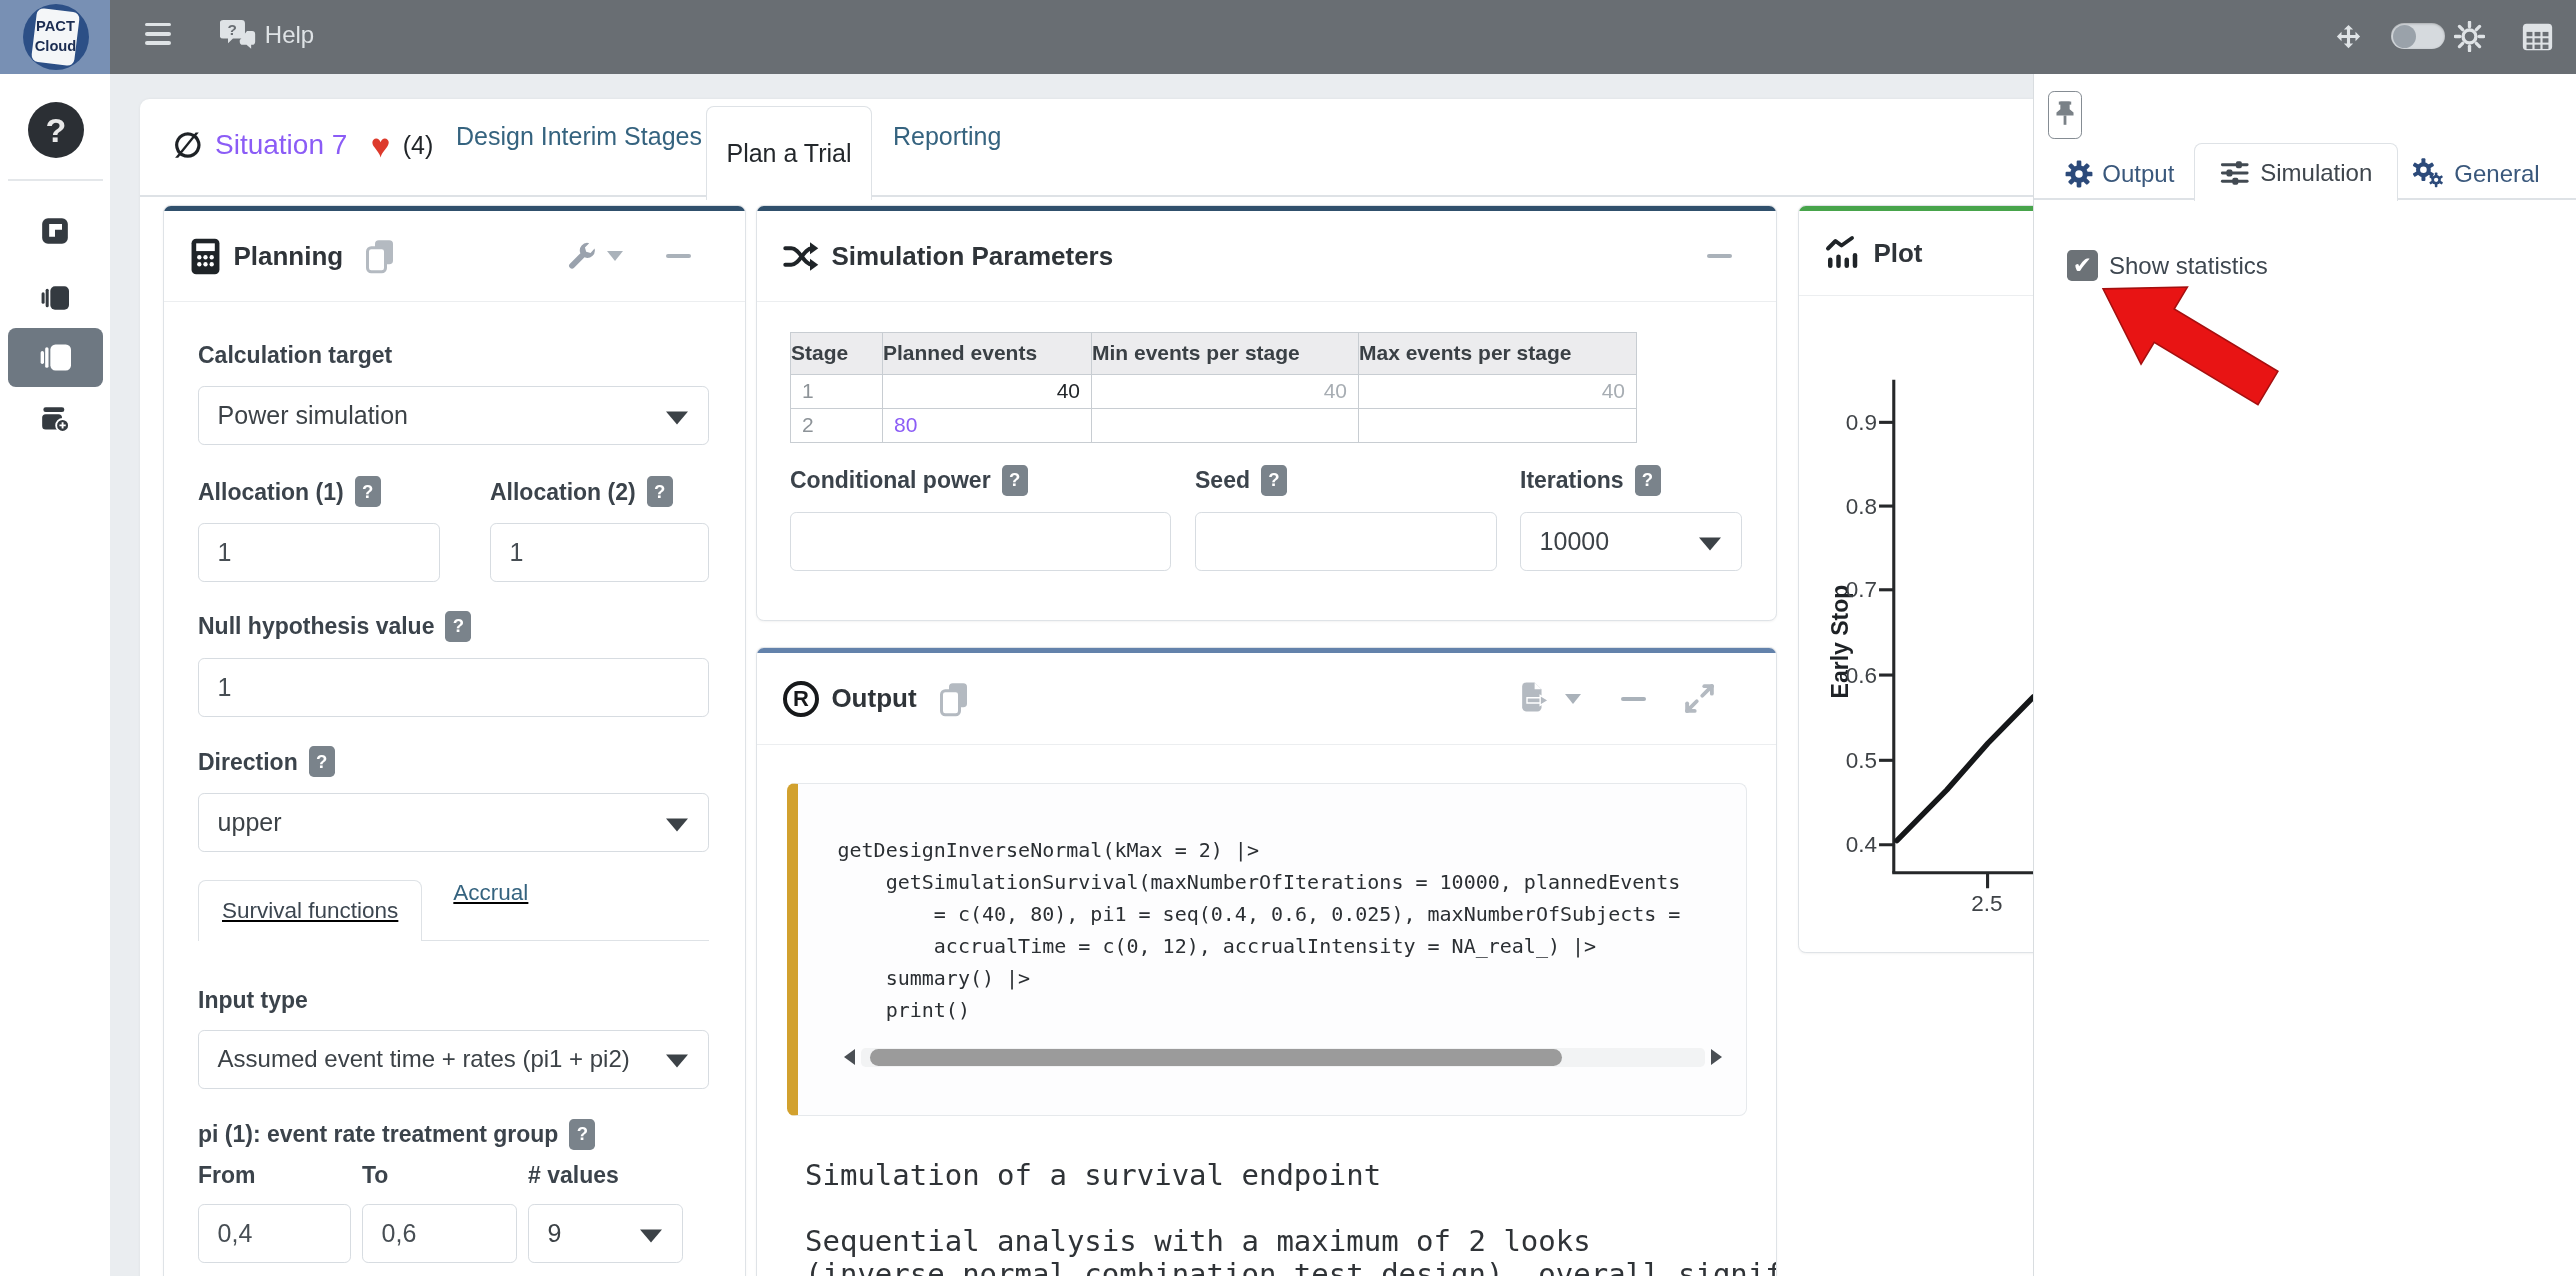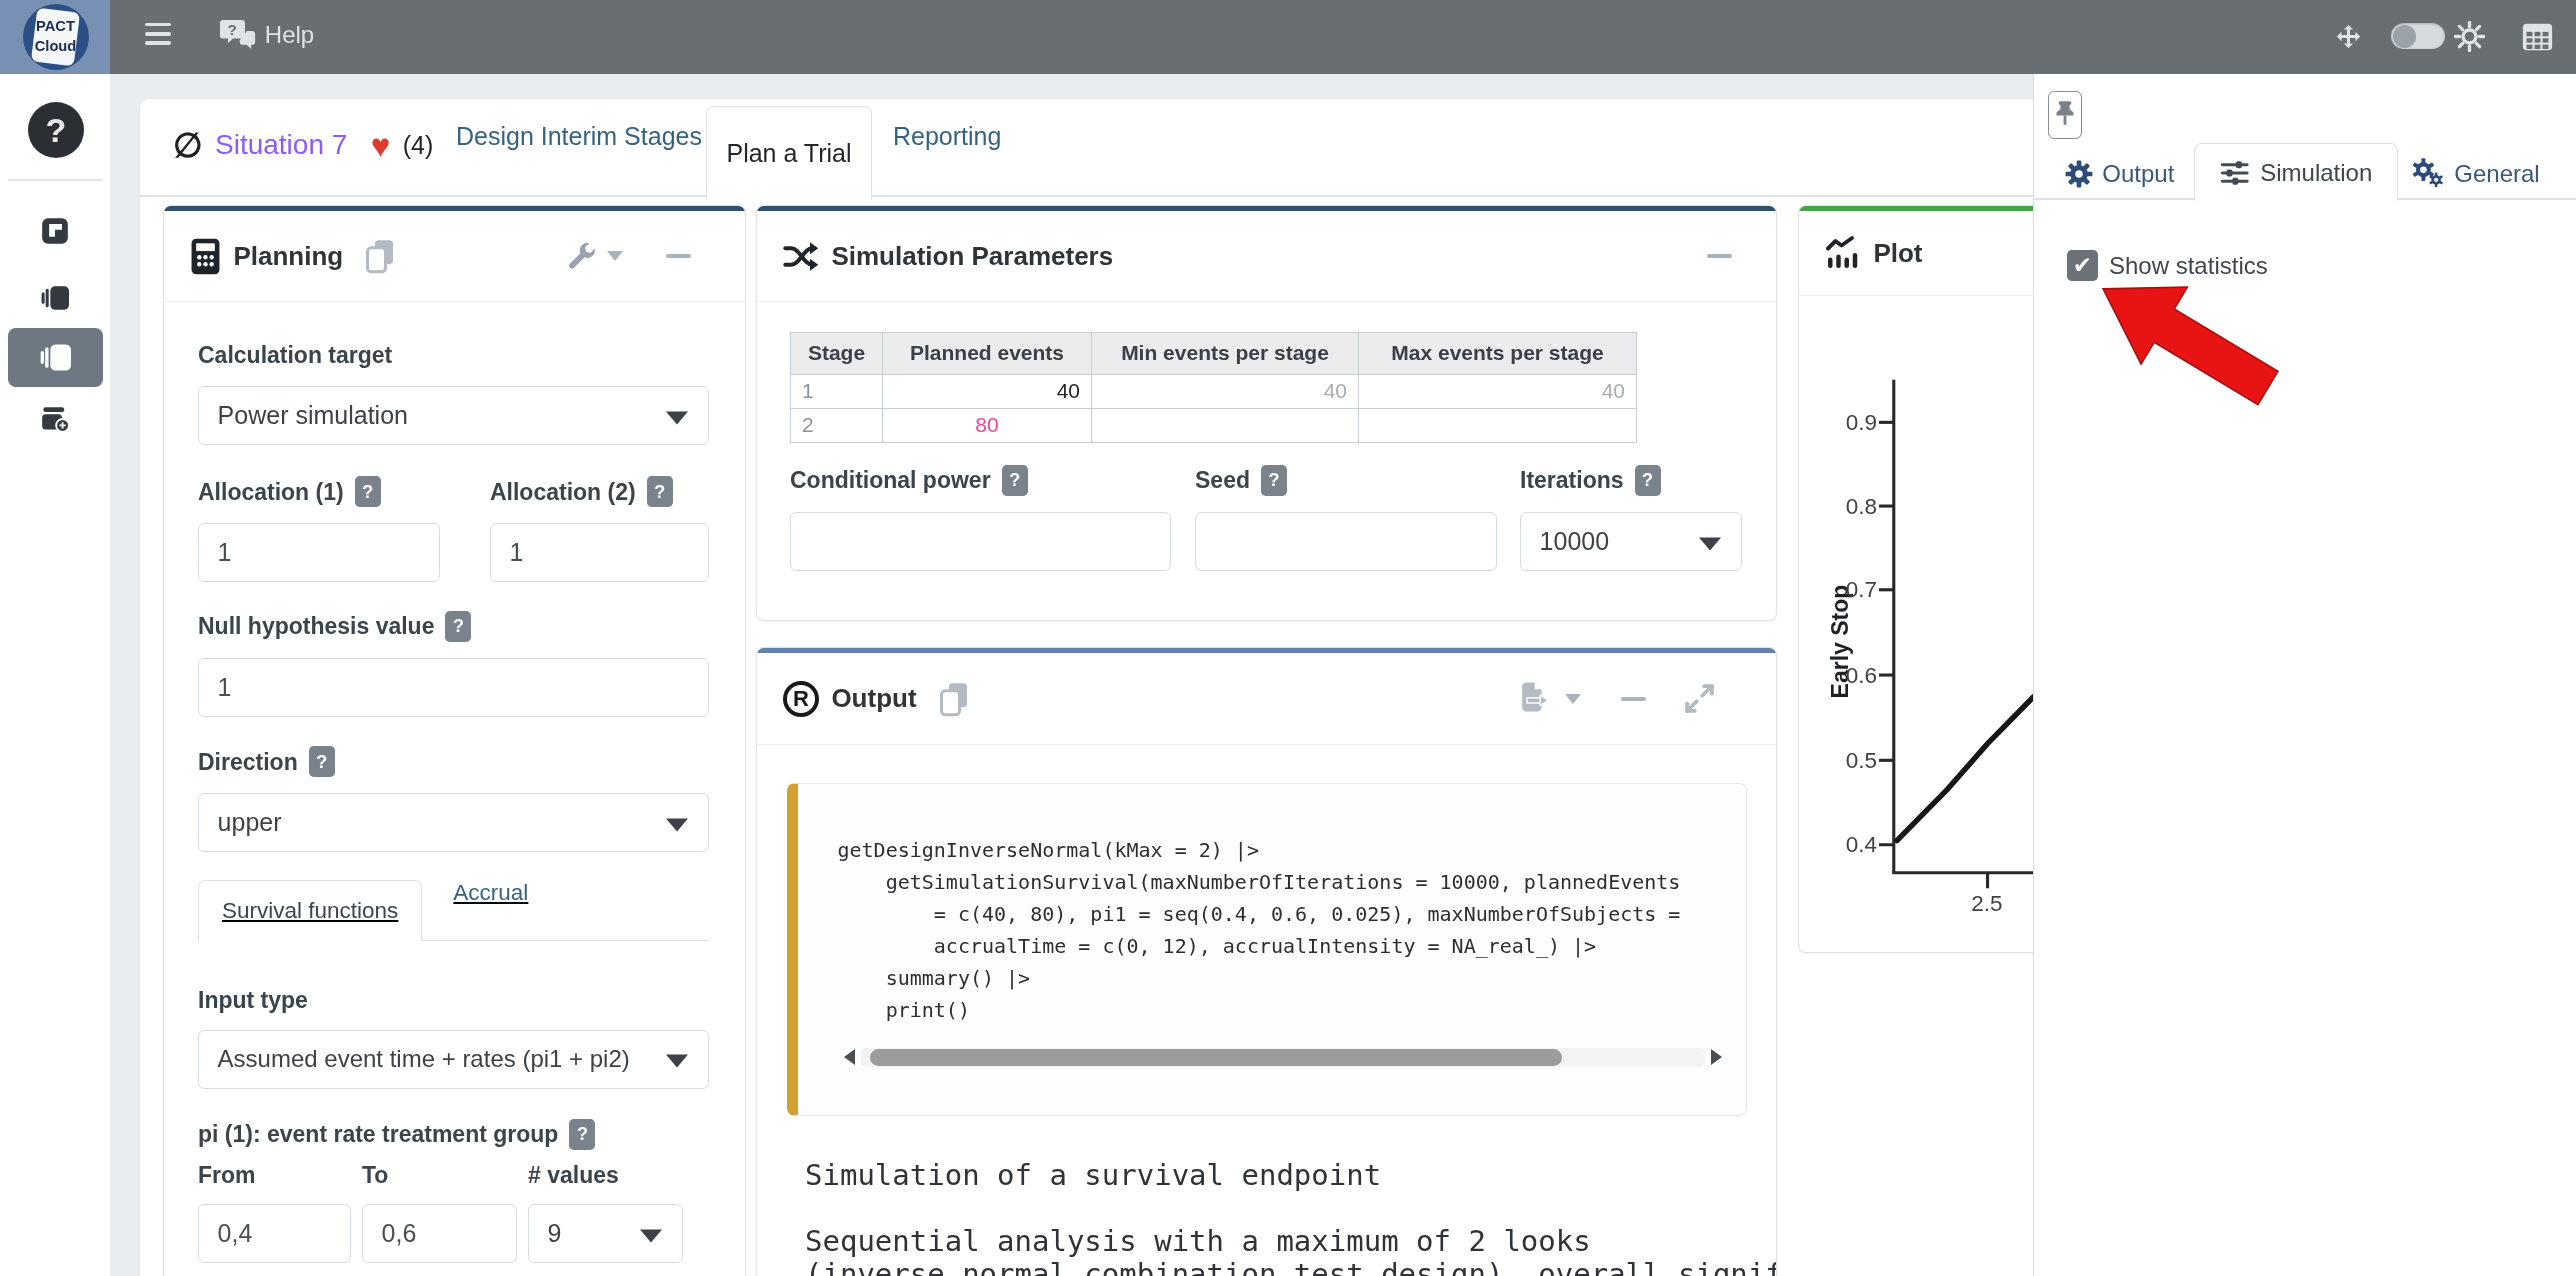--- a/index.html
+++ b/index.html
@@ -47,21 +47,21 @@
   .caret { position:absolute; right:20px; top:50%; transform:translateY(-35%); width:0; height:0; border-left:11px solid transparent; border-right:11px solid transparent; border-top:13px solid #3c4247; }
   .caret-sm { display:inline-block; width:0; height:0; border-left:8.5px solid transparent; border-right:8.5px solid transparent; border-top:10px solid #aab2ba; }
 
   
   .sub-tabs { position:relative; height:61px; border-bottom:1.6px solid #dee2e6; display:flex; align-items:flex-start;text-decoration:underline; }
   .sub-tab-active { height:61px; margin-bottom:-1.6px; background:#fff; border:1.6px solid #dee2e6; border-bottom:none; border-radius:7.8px 7.8px 0 0; padding:0 23px; display:flex; align-items:center; font-size:22.5px; color:#3c4650; cursor:pointer; }
   .sub-tab { padding:0 31px 14px 31px; font-size:22.5px; color:#35637f; cursor:pointer; }
 
   
   table.simtab { border-collapse:collapse; table-layout:fixed; font-size:21px; }
-  .simtab th { background:#ececee; border:0.8px solid #c8cdd2; font-weight:600; color:#3a4045; height:42px; text-align:center; }
+  .simtab th { background:#ececee; border:0.8px solid #c8cdd2; font-weight:600; color:#3a4045; height:42px; text-align:left; }
   .simtab td { border:0.8px solid #c8cdd2; height:34px; padding:0 11px; }
 
   
   .code-block { margin:38px 29.5px 0 29.5px; height:333px; background:#fdfdfe; border:0.8px solid #e6e9ec; border-left:11px solid #d2a12e; border-radius:7.8px; padding:50px 7.8px 0 40px; overflow:hidden; }
   .code-line { font-family:"DejaVu Sans Mono",monospace; font-size:20px; line-height:32px; color:#2b2f33; white-space:pre; overflow:hidden; }
   .hscroll { display:flex; align-items:center; margin:21px 15.5px 0 6.2px; height:20px; gap:6.2px; }
   .hs-track { flex:1; height:18.6px; background:#f2f3f4; border-radius:4.7px; position:relative; }
   .hs-thumb { position:absolute; left:9.3px; top:0.8px; width:82%; height:17px; background:#9b9b9b; border-radius:8.5px; }
   .tri-l { width:0; height:0; border-top:8.5px solid transparent; border-bottom:8.5px solid transparent; border-right:11px solid #4a4f54; }
   .tri-r { width:0; height:0; border-top:8.5px solid transparent; border-bottom:8.5px solid transparent; border-left:11px solid #4a4f54; }
@@ -369,21 +369,21 @@
           <th>Max events per stage</th>
         </tr>
         <tr>
           <td style="color:#8d9398;">1</td>
           <td style="text-align:right; color:#212529;">40</td>
           <td style="text-align:right; color:#a7adb3;">40</td>
           <td style="text-align:right; color:#a7adb3;">40</td>
         </tr>
         <tr>
           <td style="color:#8d9398;">2</td>
-          <td style="text-align:center; color:#ec4899;">80</td>
+          <td style="text-align:left; color:#8b5cf6;">80</td>
           <td style="text-align:right; color:#a7adb3;"></td>
           <td style="text-align:right; color:#a7adb3;"></td>
         </tr>
       </tbody>
         </table>
 
       <div style="display:flex; margin-top:22px;">
         <div style="width:381px;">
           <div class="lbl">
             <span>Conditional power</span>

